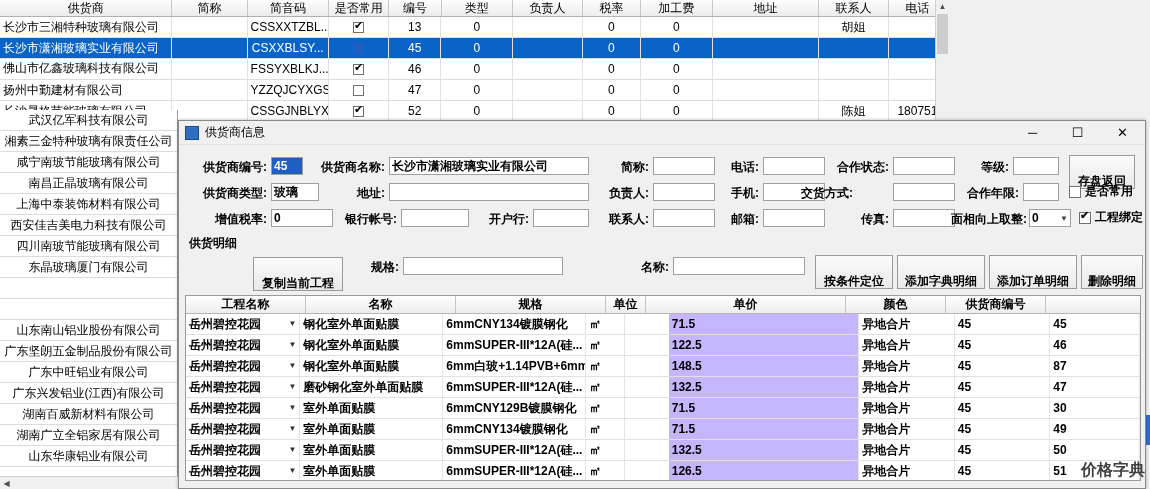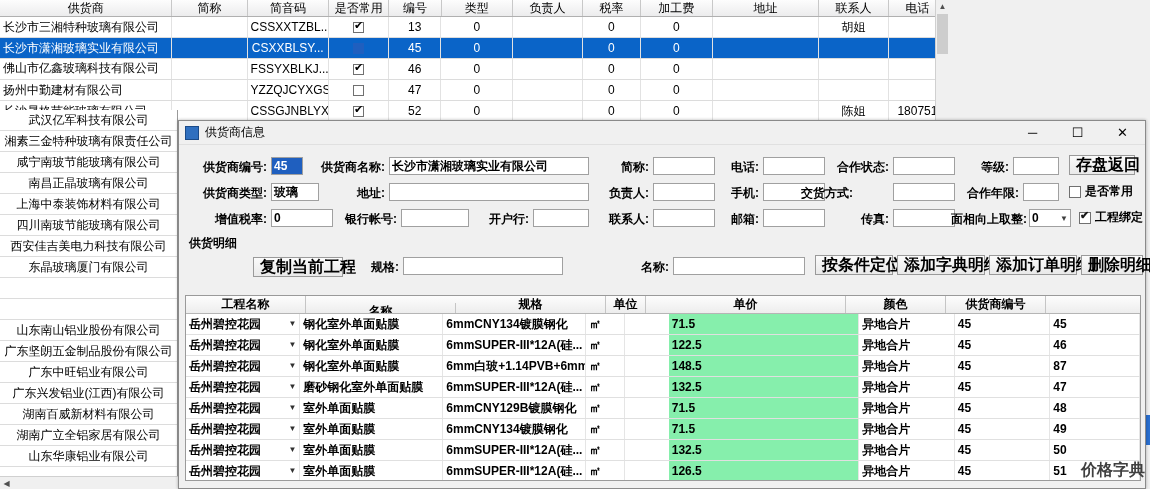--- a/index.html
+++ b/index.html
@@ -90,40 +90,40 @@
   }
   .dlg-body { position:relative; padding:0; }
   .lbl { font-size:12px; text-align:right; white-space:nowrap; }
   .inp {
     border:1px solid #a0a0a0; background:#fff; height:18px; font-size:12px;
     line-height:16px; padding:0 2px; overflow:hidden; white-space:nowrap;
   }
   .inp.sel { background:#1f5fbf; color:#fff; }
   .btn {
     border:1px solid #9a9a9a; background:linear-gradient(#fbfbfb,#e9e9e9);
-    font-size:16px; height:20px; line-height:18px; text-align:center;
-    padding:0 6px; white-space:nowrap;
+    font-size:12px; height:20px; line-height:18px; text-align:center;
+    padding:16px 6px; white-space:nowrap;
   }
   .cbx { width:12px; height:12px; border:1px solid #707070; background:#fff; display:inline-block; position:relative; }
   .cbx.on::after { content:"\2714"; position:absolute; left:0; top:-4px; font-size:11px; line-height:12px; color:#1a1a1a; }
   .selbox {
     border:1px solid #a0a0a0; background:#fff; height:18px; font-size:12px;
     display:flex; align-items:center; padding:0 2px;
   }
   .selbox .arr { margin-left:auto; font-size:8px; color:#404040; }
   
   #detail {
     position:absolute; left:6px; top:150px; width:956px; height:186px;
     border:1px solid #9a9a9a; background:#fff; overflow:hidden;
   }
   .dh { display:flex; height:18px; background:linear-gradient(#fdfdfd,#ededed); border-bottom:1px solid #b5b5b5; }
   .dh .c { border-right:1px solid #c5c5c5; text-align:center; line-height:17px; font-size:12px; overflow:hidden; white-space:nowrap; }
   .dr { display:flex; height:21px; border-bottom:1px solid #e0e0e0; }
   .dr .c { border-right:1px solid #e5e5e5; line-height:20px; font-size:12px; padding:0 3px; overflow:hidden; white-space:nowrap; }
-  .dr .c.teal { background:#86efac;margin-left:44px; }
+  .dr .c.teal { background:#c4b5fd;margin-left:44px; }
   .dr .c.ddl { display:flex; align-items:center; padding:0 0 0 3px; }
   .dr .c.ddl .arr { margin-left:auto; font-size:8px; color:#303030; padding-right:3px; }
   #pricedict {
     position:absolute; left:0; right:0; bottom:8px; text-align:right;
     color:#404040; font-size:16px;
   }
   .rightcol { position:absolute; right:0; top:0; width:202px; height:489px; background:#f0f0f0; }
 </style>
 </head>
 <body>
@@ -230,22 +230,22 @@
       </div>
     </div>
 </div>
 
 <div id="leftlist">
     <div class="ll-row">武汉亿军科技有限公司</div>
     <div class="ll-row">湘素三金特种玻璃有限责任公司</div>
     <div class="ll-row">咸宁南玻节能玻璃有限公司</div>
     <div class="ll-row">南昌正晶玻璃有限公司</div>
     <div class="ll-row">上海中泰装饰材料有限公司</div>
+    <div class="ll-row">西安佳吉美电力科技有限公司</div>
     <div class="ll-row">四川南玻节能玻璃有限公司</div>
-    <div class="ll-row">西安佳吉美电力科技有限公司</div>
     <div class="ll-row">东晶玻璃厦门有限公司</div>
     <div class="ll-row"></div>
     <div class="ll-row"></div>
     <div class="ll-row">山东南山铝业股份有限公司</div>
     <div class="ll-row">广东坚朗五金制品股份有限公司</div>
     <div class="ll-row">广东中旺铝业有限公司</div>
     <div class="ll-row">广东兴发铝业(江西)有限公司</div>
     <div class="ll-row">湖南百威新材料有限公司</div>
     <div class="ll-row">湖南广立全铝家居有限公司</div>
     <div class="ll-row">山东华康铝业有限公司</div>
@@ -337,21 +337,21 @@
     <div class="lbl" style="position:absolute;left:450px;top:114px;width:40px;">名称:</div>
     <div class="inp" style="position:absolute;left:494px;top:112px;width:132px;"></div>
     <div class="btn" style="position:absolute;left:636px;top:110px;width:78px;">按条件定位</div>
     <div class="btn" style="position:absolute;left:718px;top:110px;width:88px;">添加字典明细</div>
     <div class="btn" style="position:absolute;left:810px;top:110px;width:88px;">添加订单明细</div>
     <div class="btn" style="position:absolute;left:902px;top:110px;width:62px;">删除明细</div>
 
     <div id="detail">
       <div class="dh" id="dh">
           <div class="c" style="width: 120px;">工程名称</div>
-          <div class="c" style="width: 150px; margin-top: 7px;">名称</div>
+          <div class="c" style="width: 150px;">名称</div>
           <div class="c" style="width: 150px;">规格</div>
           <div class="c" style="width: 40px;">单位</div>
           <div class="c" style="width: 200px;">单价</div>
           <div class="c" style="width: 100px;">颜色</div>
           <div class="c" style="width: 100px;">供货商编号</div>
           <div class="c" style="width: 94px; margin-top: 19px;">明细号</div>
         </div>
       <div id="dbody">
           <div class="dr">
             <div class="c ddl" style="width: 120px;">
@@ -409,21 +409,21 @@
             <div class="c ddl" style="width: 120px;">
               <span>岳州碧控花园</span>
               <span class="arr">▼</span>
             </div>
             <div class="c" style="width: 150px;">室外单面贴膜</div>
             <div class="c" style="width: 150px;">6mmCNY129B镀膜钢化</div>
             <div class="c" style="width: 40px;"><span>㎡</span></div>
             <div class="c teal" style="width: 200px;">71.5</div>
             <div class="c" style="width: 100px;">异地合片</div>
             <div class="c" style="width: 100px;">45</div>
-            <div class="c" style="width: 94px;">48</div>
+            <div class="c" style="width: 94px;">30</div>
           </div>
           <div class="dr">
             <div class="c ddl" style="width: 120px;">
               <span>岳州碧控花园</span>
               <span class="arr">▼</span>
             </div>
             <div class="c" style="width: 150px;">室外单面贴膜</div>
             <div class="c" style="width: 150px;">6mmCNY134镀膜钢化</div>
             <div class="c" style="width: 40px;"><span>㎡</span></div>
             <div class="c teal" style="width: 200px;">71.5</div>

